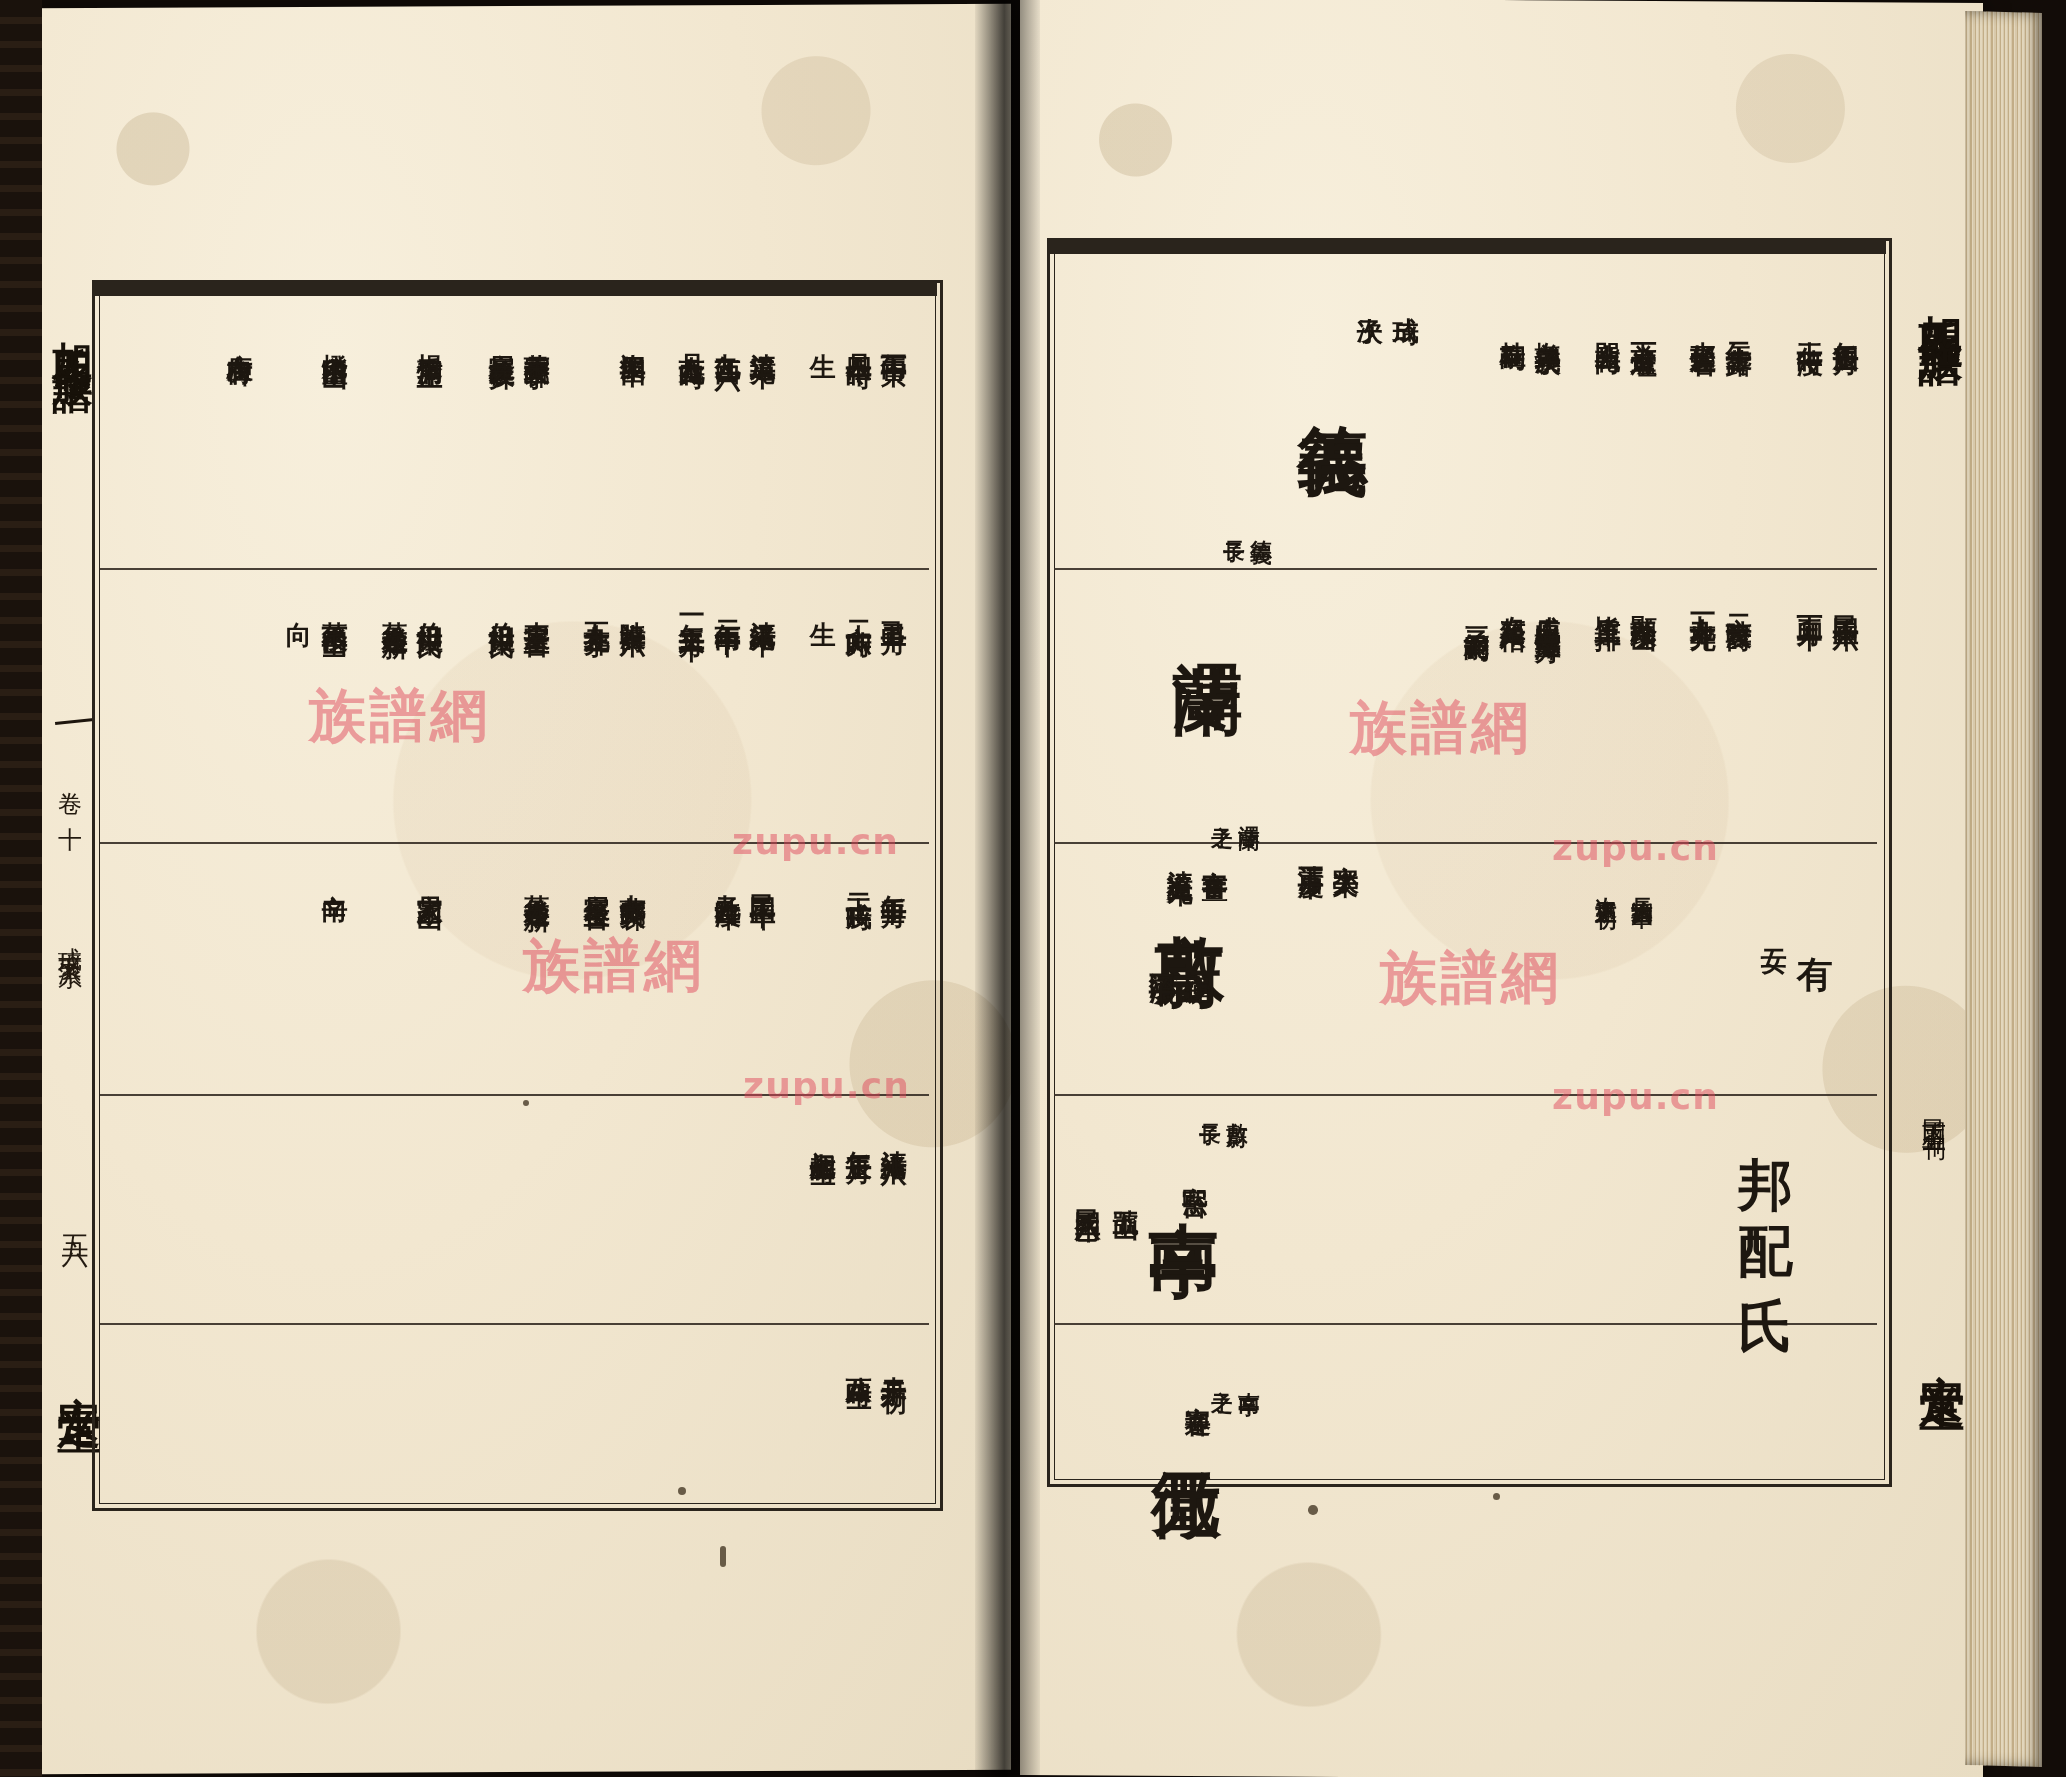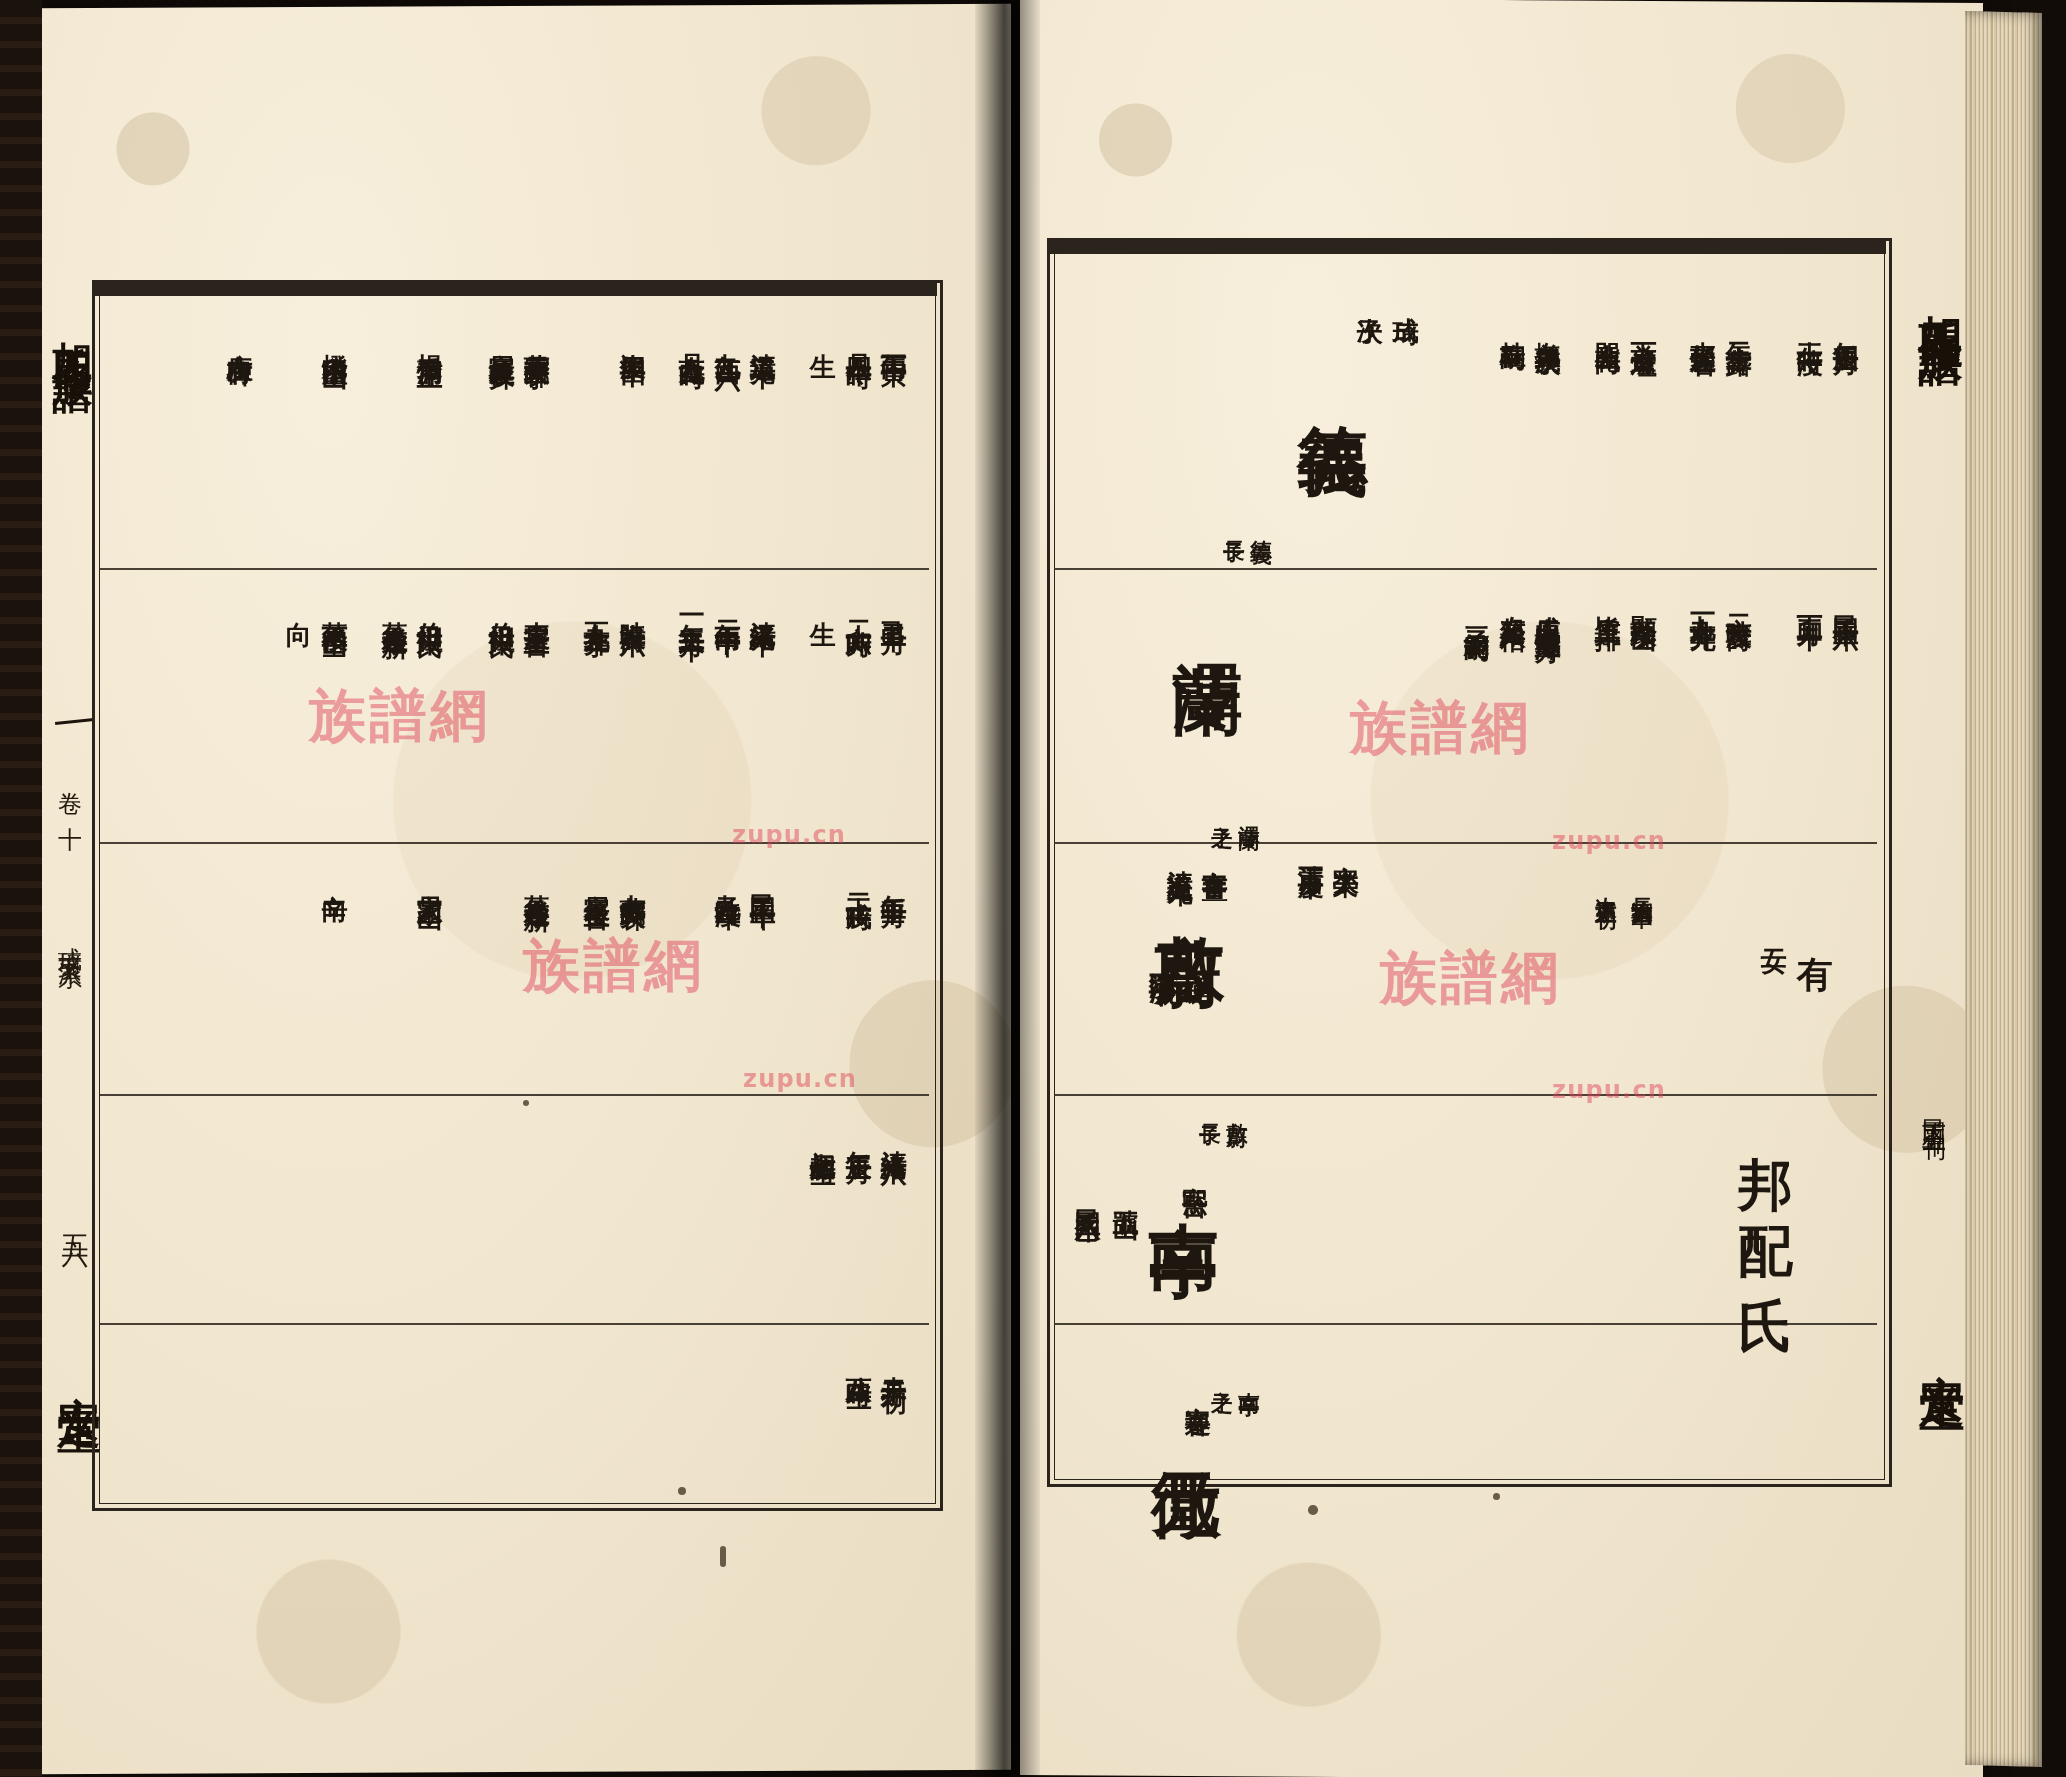--- a/index.html
+++ b/index.html
@@ -220,21 +220,21 @@
   .wm {
     position: absolute;
     color: #e0455a;
     opacity: .48;
     font-weight: 700;
     font-family: "DejaVu Sans", "Liberation Sans", sans-serif;
     pointer-events: none;
     user-select: none;
   }
   .wm-cn { font-size: 57px; letter-spacing: 3.6px; }
-  .wm-url { font-size: 24px; letter-spacing: 1.2px; }
+  .wm-url { font-size: 36px; letter-spacing: 1.2px; }
 
   
   .spot {
     position: absolute;
     background: #3b2d1b;
     border-radius: 50%;
     opacity: .75;
   }
 </style>
 </head>

